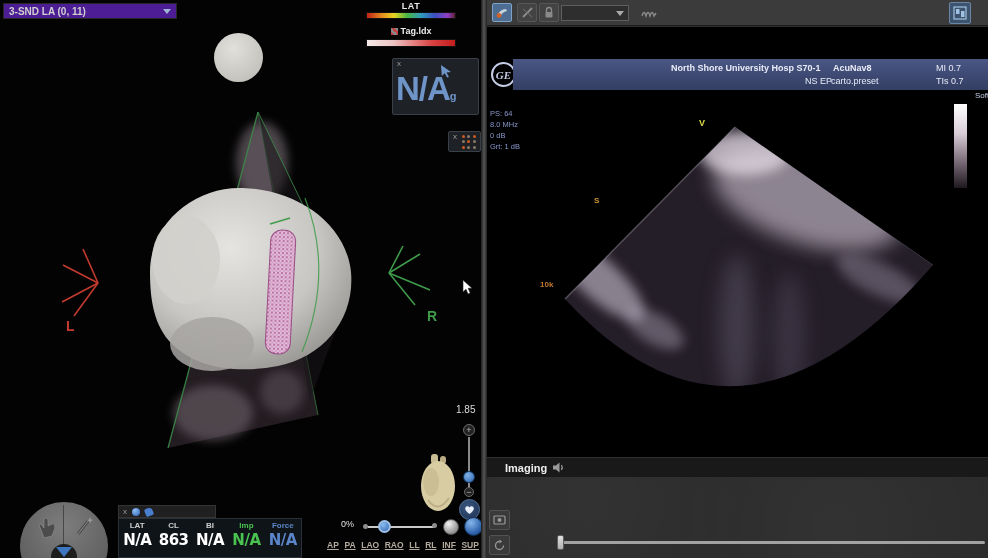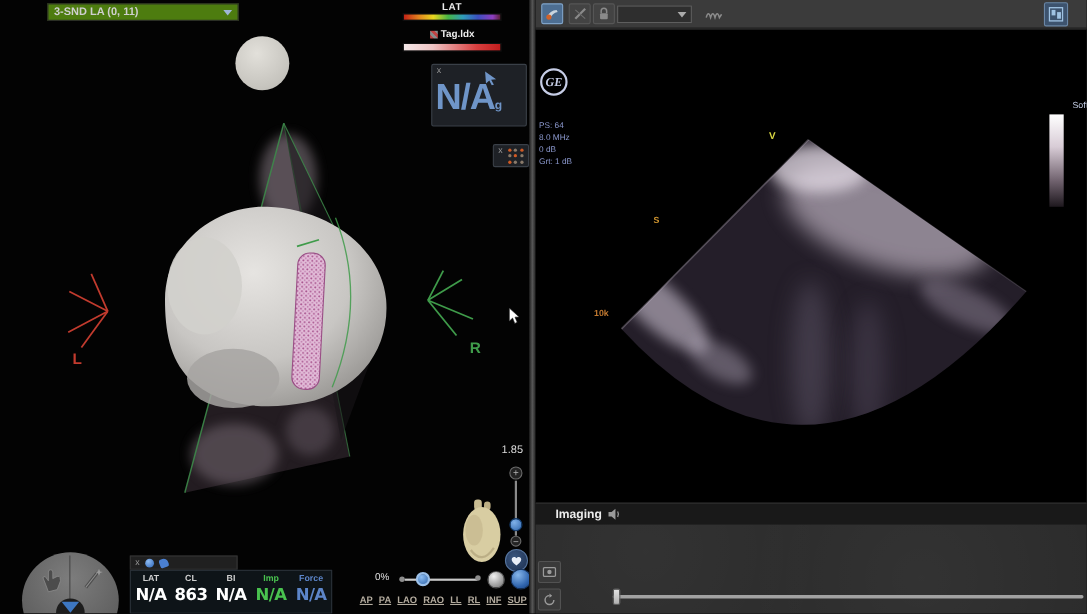--- a/index.html
+++ b/index.html
@@ -8,22 +8,22 @@
   .screen { position:relative; width:988px; height:558px; background:#000; overflow:hidden;
             font-family:"Liberation Sans", sans-serif; }
   .abs { position:absolute; }
 
   
   .left-panel { position:absolute; left:0; top:0; width:481px; height:558px; background:#030303; overflow:hidden; }
   .splitter { position:absolute; left:481px; top:0; width:6px; height:558px;
               background:linear-gradient(90deg,#1c1c1c,#565656 50%,#222); }
 
   .map-selector { position:absolute; left:3px; top:3px; width:174px; height:16px;
-    background:#4d7c0f; border:1px solid #272727; color:#cfcfcf; font-size:10px; font-weight:bold;
-    display:flex; align-items:center; padding:0 5px; cursor:pointer;margin-left:40px; }
+    background:#4c1d95; border:1px solid #272727; color:#cfcfcf; font-size:10px; font-weight:bold;
+    display:flex; align-items:center; padding:0 5px; cursor:pointer; }
   .map-selector .lbl { flex:1; white-space:nowrap; overflow:hidden; }
   .chev-down { width:0; height:0; border-left:4px solid transparent; border-right:4px solid transparent;
     border-top:5px solid #9fb6d6; }
 
   .ref-ball { position:absolute; left:214px; top:33px; width:49px; height:49px; border-radius:50%;
     background:radial-gradient(circle at 40% 32%, #e2e0da, #c6c4be 70%, #b4b2ac); }
 
   .colorscale { position:absolute; left:366px; top:1px; width:90px; color:#ececec; }
   .cs-title { text-align:center; font-size:9px; font-weight:bold; letter-spacing:0.5px; }
   .cs-rainbow { margin-top:1px; height:7px; border:1px solid #111;
@@ -427,20 +427,28 @@
           <ellipse cx="392" cy="252" rx="46" ry="16" fill="#aa9eb2" opacity="0.4" filter="url(#b6)" transform="rotate(25 392 252)"></ellipse>
         </g>
         <path d="M248,100 L78,272" stroke="#cabed0" stroke-width="1.5" opacity="0.35"></path>
         <path d="M248,100 L446,238" stroke="#cabed0" stroke-width="1" opacity="0.2"></path>
       </svg>
 
       <div class="ge-logo">
           <span>GE</span>
         </div>
 
+      <div class="us-header">
+        <span class="h-hospital">North Shore University Hosp S70-1</span>
+        <span class="h-device">AcuNav8</span>
+        <span class="h-mi">MI 0.7</span>
+        <span class="h-group">NS EP</span>
+        <span class="h-preset">carto.preset</span>
+        <span class="h-tis">TIs 0.7</span>
+      </div>
 
       <div class="us-params">
         <div>PS: 64</div>
         <div>8.0 MHz</div>
         <div>0 dB</div>
         <div>Grt: 1 dB</div>
       </div>
 
       <div class="soft-label">Soft</div>
       <div class="gs-bar"></div>

